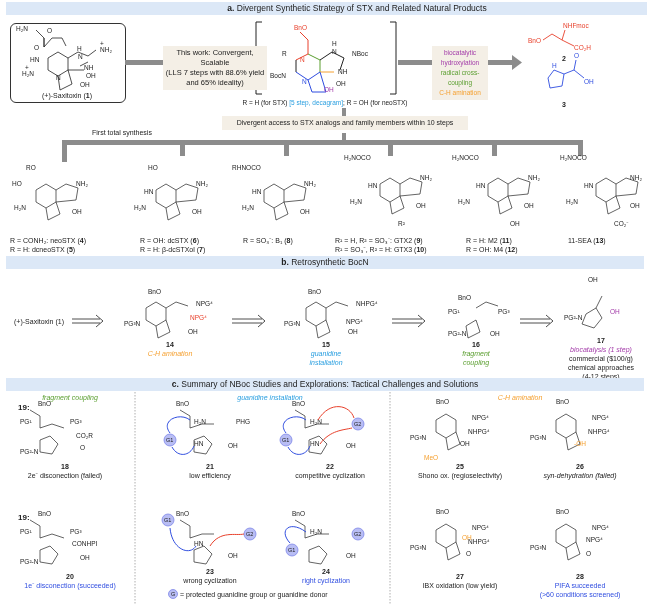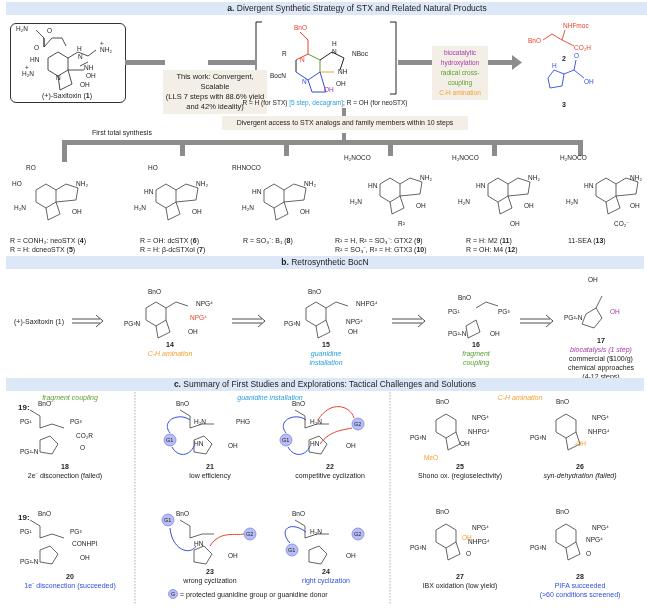--- a/index.html
+++ b/index.html
@@ -371,24 +371,24 @@
     <path d="M170,528 C172,550 190,556 196,546" stroke="#2f4de0"></path>
     <path d="M210,546 C220,530 236,536 244,534" stroke="#e8412c"></path>
     <path d="M290,543 C278,530 290,520 306,532" stroke="#2f4de0"></path>
   </g>
 </svg>
 
 <div class="txt ctr" style="left:10px;top:91px;width:114px;">
   <span>(+)-Saxitoxin (</span><span class="num">1</span>)
 </div>
 
-<div class="beige" style="left:163px;top:46px;width:104px;padding:2px 0;margin-top:24px;">
+<div class="beige" style="left:163px;top:46px;width:104px;padding:2px 0;">
   <div>This work: Convergent, Scalable</div>
   <div>(LLS 7 steps with 88.6% yield</div>
-  <div>and 42% ideality)</div>
+  <div>and 65% ideality)</div>
 </div>
 
 <div class="beige" style="left:432px;top:46px;width:56px;padding:2px 0;font-size:6.5px;">
   <div style="color:#a23aa8">biocatalytic hydroxylation</div>
   <div style="color:#5a9e2f">radical cross-coupling</div>
   <div style="color:#f5a030">C-H amination</div>
 </div>
 
 <div class="txt ctr" style="left:230px;top:98px;width:190px;font-size:6.5px;">
   <span>R = H (for STX) </span><span style="color:#2a9fe0">[5 step, decagram]</span><span>; R = OH (for neoSTX)</span>
@@ -446,21 +446,21 @@
 <div class="txt ctr" style="left:556px;top:336px;width:90px;">
   <div class="num">17</div>
   <div class="it" style="color:#a23aa8">biocatalysis (1 step)</div>
   <div>commercial ($100/g)</div>
   <div>chemical approaches</div>
   <div>(4-12 steps)</div>
 </div>
 
 <div class="sec-bar" style="top:378px;">
   <b>c.</b>
-  <span>Summary of First Studies and Explorations: Tactical Challenges and Solutions</span>
+  <span>Summary of NBoc Studies and Explorations: Tactical Challenges and Solutions</span>
 </div>
 
 <div class="txt ctr it" style="left:20px;top:393px;width:100px;color:#5a9e2f;">fragment coupling</div>
 <div class="txt ctr it" style="left:200px;top:393px;width:140px;color:#2a9fe0;">guanidine installation</div>
 <div class="txt ctr it" style="left:450px;top:393px;width:140px;color:#f5a030;">C-H amination</div>
 
 <div class="txt num" style="left:18px;top:403px;font-size:8px;">19:</div>
 <div class="txt num" style="left:18px;top:513px;font-size:8px;">19:</div>
 
 <div class="txt ctr" style="left:10px;top:462px;width:110px;">

